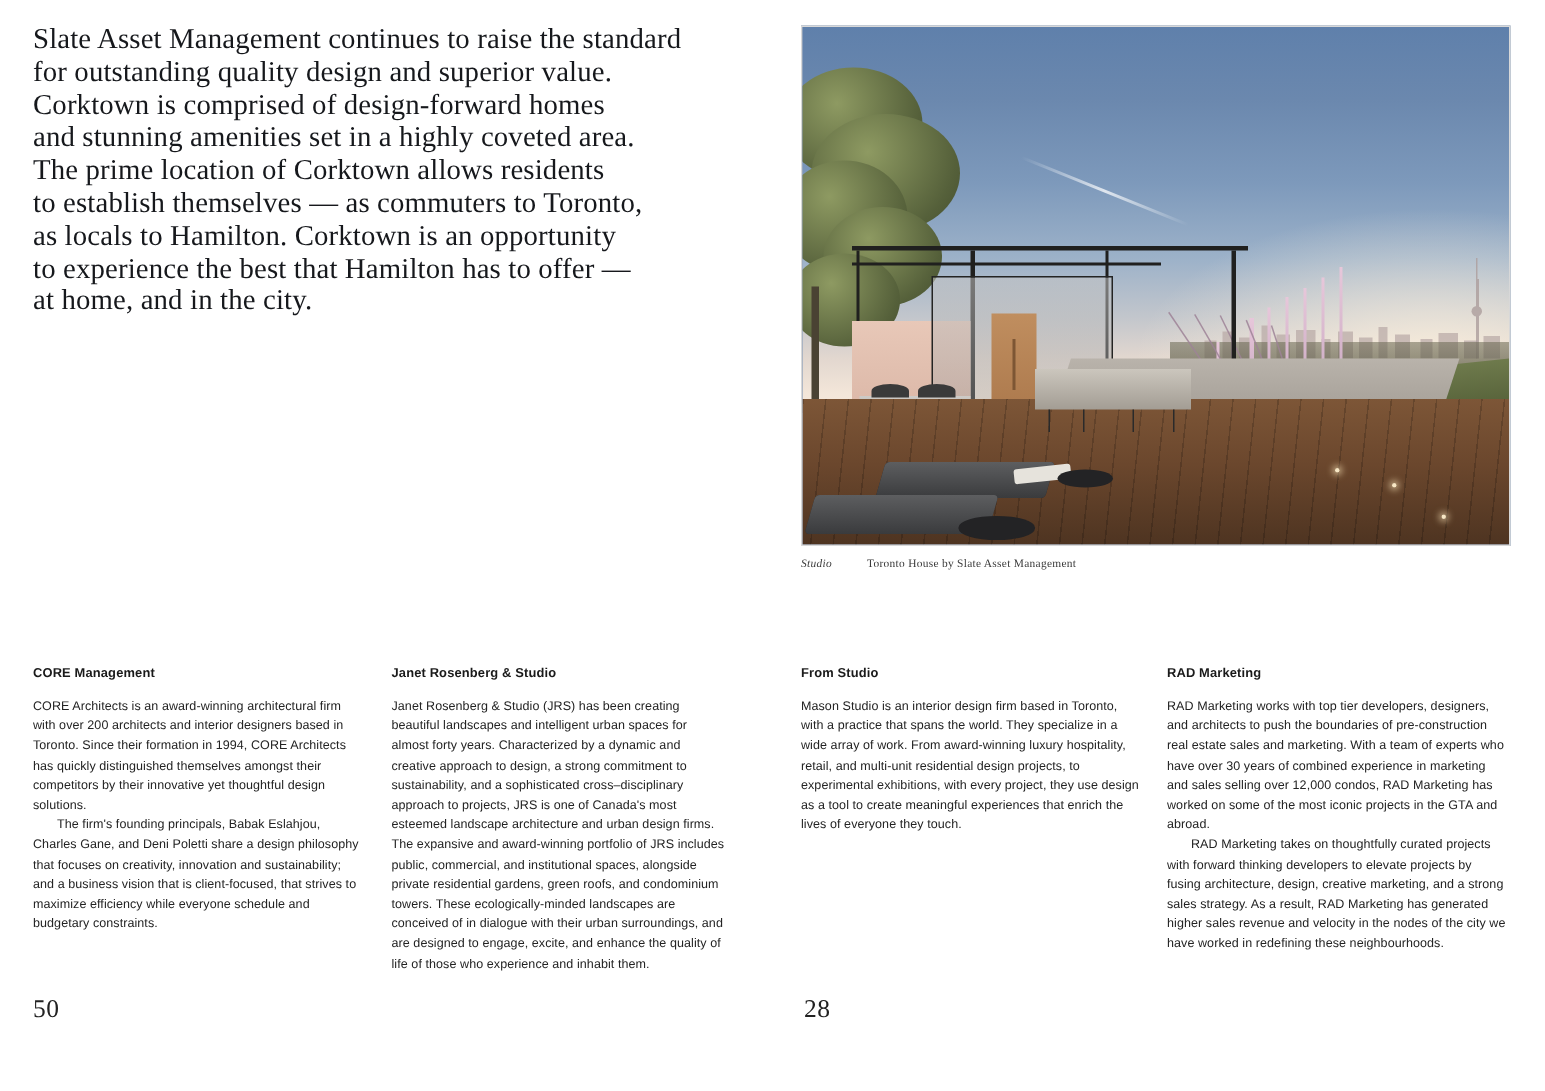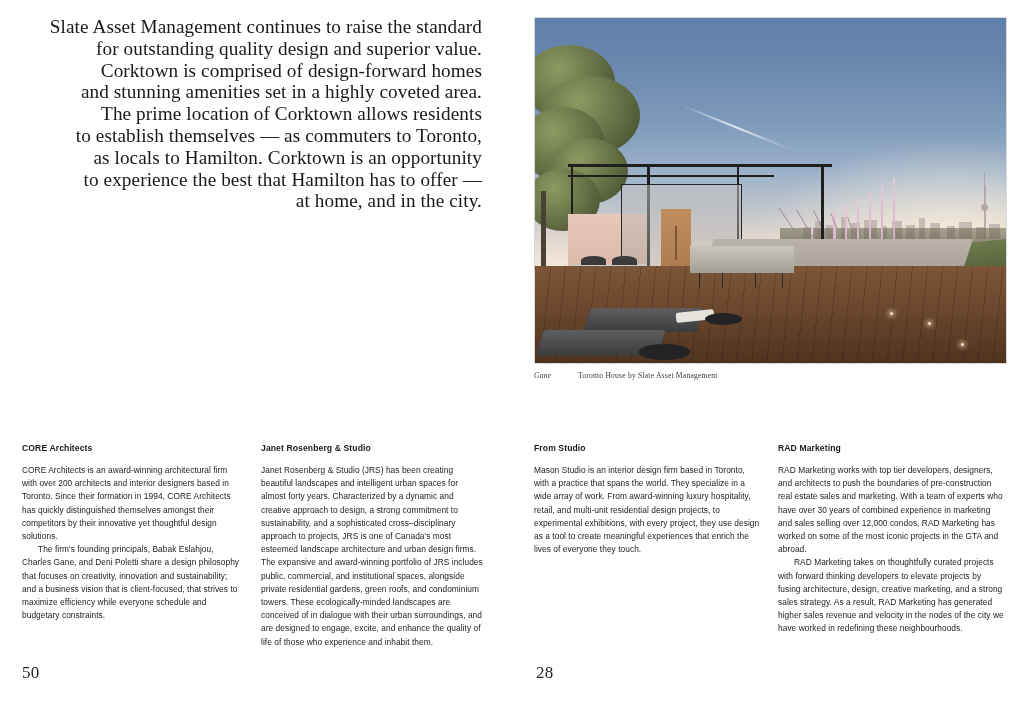--- a/index.html
+++ b/index.html
@@ -16,21 +16,20 @@
   
   .lead {
     position:absolute;
     left:22px; top:16px; width:460px;
     font-family:"Liberation Serif", serif;
     font-size:19.2px;
     line-height:21.8px;
     color:#16181c;
     letter-spacing:.1px;
     white-space:pre-line;
-    text-align:right;
   }
 
   
   .figure { position:absolute; left:534px; top:17px; width:473px; }
   .photo {
     position:relative; width:473px; height:347px;
     overflow:hidden; background:#5d7ba4;
     border:1px solid #d8d8d8;
   }
   .sky {
@@ -325,27 +324,27 @@
       <span class="table-dark" style="left:22%; bottom:1%; width:11%; height:4.5%"></span>
       <span class="table-dark" style="left:36%; bottom:11%; width:8%; height:3.5%"></span>
 
       <span class="glow-dot" style="right:16%; bottom:11%"></span>
       <span class="glow-dot" style="right:9%;  bottom:5%"></span>
       <span class="glow-dot" style="right:24%; bottom:14%"></span>
     </div>
   </figure>
 
   <div class="caption">
-    <span class="lbl">Gane</span><span class="txt">Toronto House by Slate Asset Management</span>
+    <span class="lbl">Studio</span><span class="txt">Toronto House by Slate Asset Management</span>
   </div>
 
   <div class="cols">
 
     <div class="col col-1">
-      <h3>CORE Architects</h3>
+      <h3>CORE Management</h3>
       <p>CORE Architects is an award-winning architectural firm with over 200 architects and interior designers based in Toronto. Since their formation in 1994, CORE Architects has quickly distinguished themselves amongst their competitors by their innovative yet thoughtful design solutions.</p>
       <p>The firm's founding principals, Babak Eslahjou, Charles Gane, and Deni Poletti share a design philosophy that focuses on creativity, innovation and sustainability; and a business vision that is client-focused, that strives to maximize efficiency while everyone schedule and budgetary constraints.</p>
     </div>
 
     <div class="col col-2">
       <h3>Janet Rosenberg &amp; Studio</h3>
       <p>Janet Rosenberg &amp; Studio (JRS) has been creating beautiful landscapes and intelligent urban spaces for almost forty years. Characterized by a dynamic and creative approach to design, a strong commitment to sustainability, and a sophisticated cross–disciplinary approach to projects, JRS is one of Canada's most esteemed landscape architecture and urban design firms. The expansive and award-winning portfolio of JRS includes public, commercial, and institutional spaces, alongside private residential gardens, green roofs, and condominium towers. These ecologically-minded landscapes are conceived of in dialogue with their urban surroundings, and are designed to engage, excite, and enhance the quality of life of those who experience and inhabit them.</p>
     </div>
 
     <div class="col col-3">

